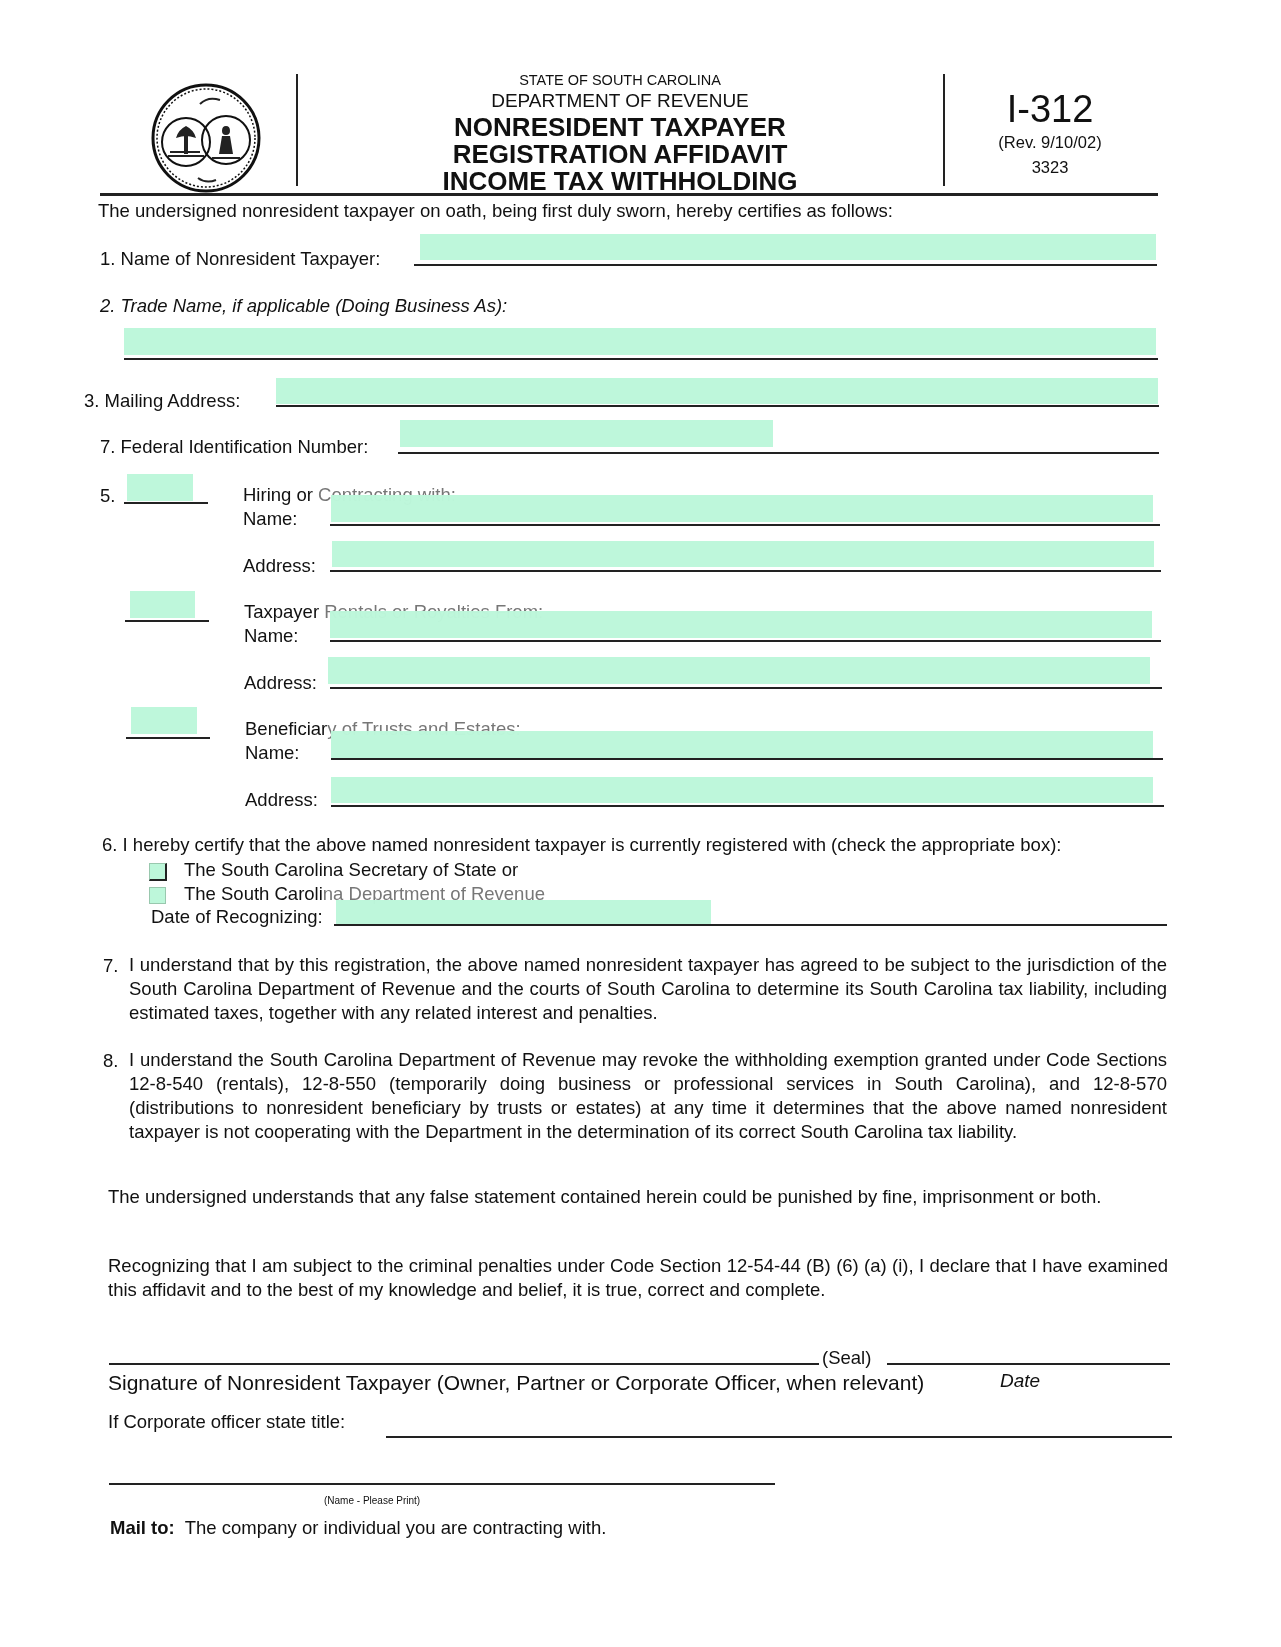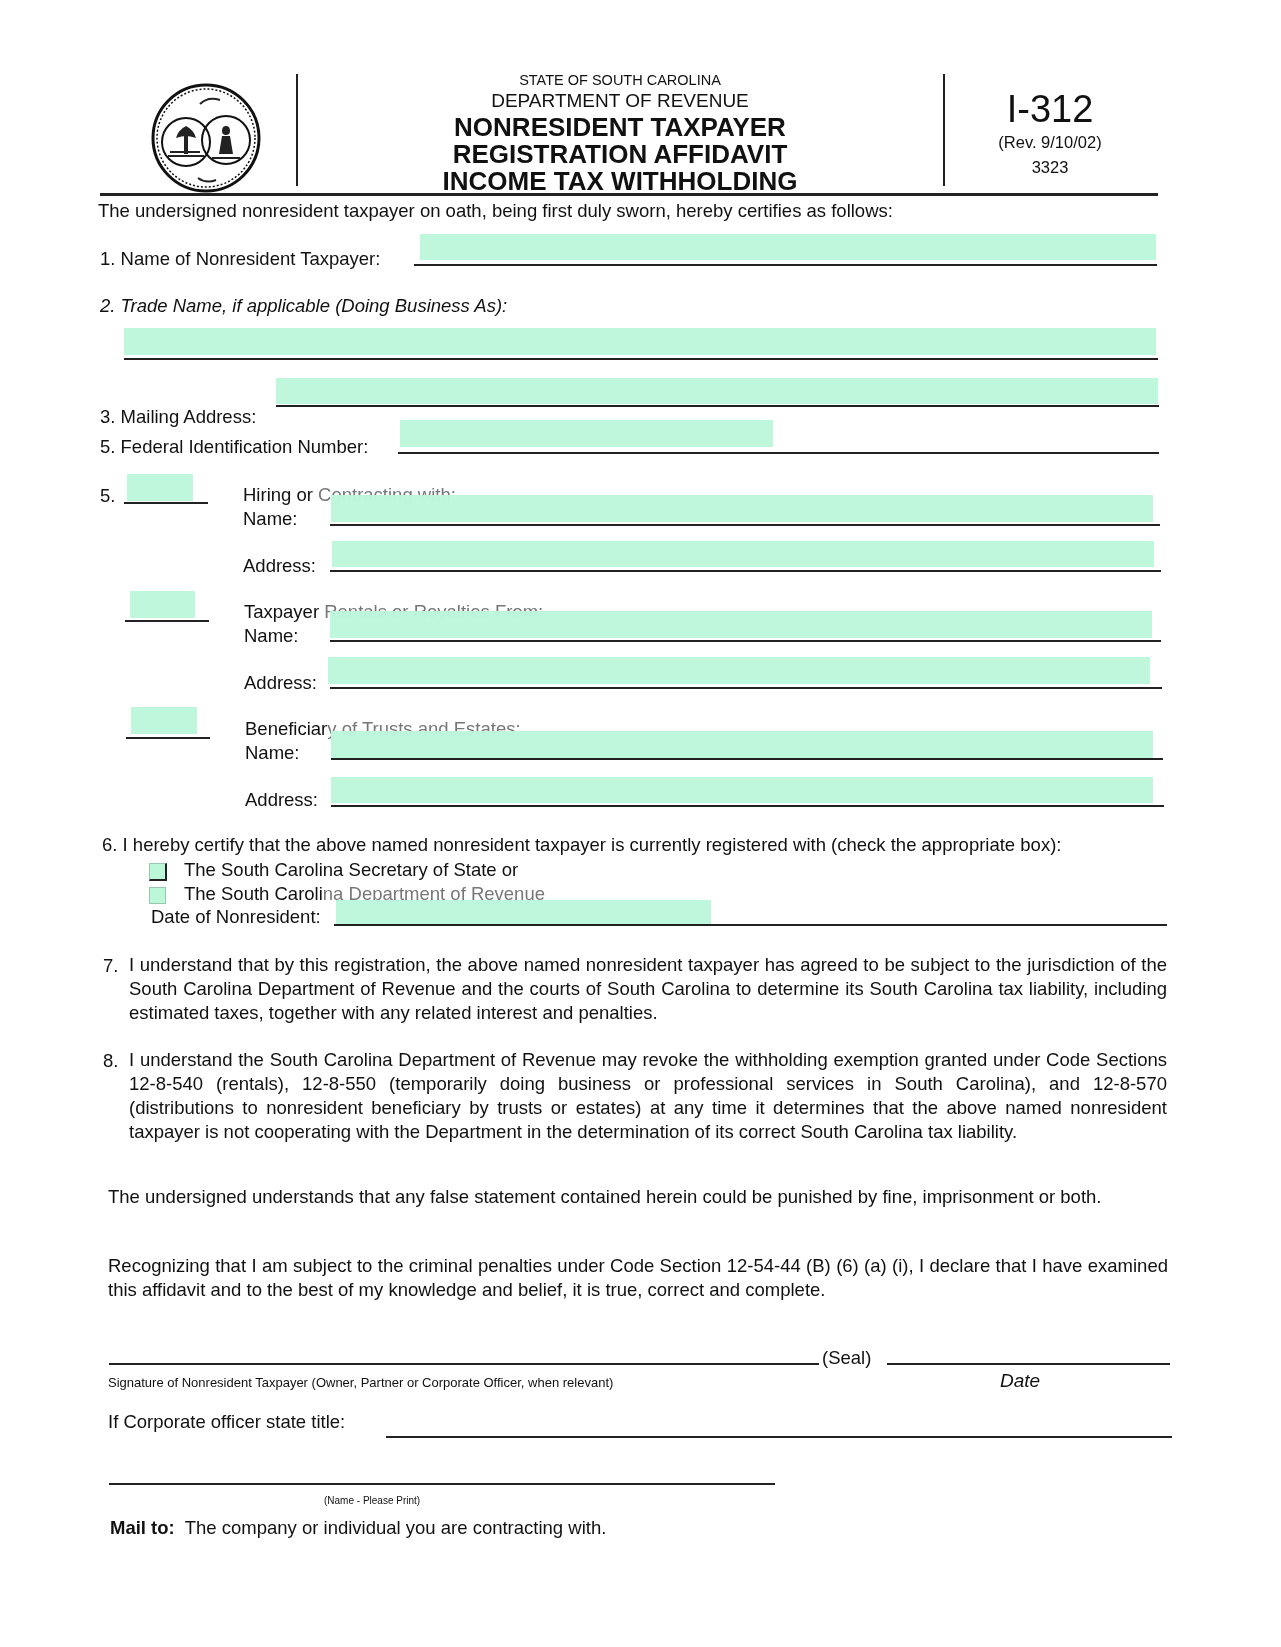--- a/index.html
+++ b/index.html
@@ -51,25 +51,25 @@
 <div class="t" style="left:98px; top:200px;">The undersigned nonresident taxpayer on oath, being first duly sworn, hereby certifies as follows:</div>
 
 <div class="t" style="left:100px; top:248px;">1. Name of Nonresident Taxpayer:</div>
 <div class="fill" style="left:420px; top:234px; width:736px; height:26px;"></div>
 <div class="line" style="left:414px; top:264px; width:743px;"></div>
 
 <div class="t" style="left:100px; top:295px;font-style:italic;">2. Trade Name, if applicable (Doing Business As):</div>
 <div class="fill" style="left:124px; top:328px; width:1032px; height:27px;"></div>
 <div class="line" style="left:124px; top:358px; width:1034px;"></div>
 
-<div class="t" style="left:100px; top:390px;margin-top:16px;">3. Mailing Address:</div>
+<div class="t" style="left:84px; top:390px;">3. Mailing Address:</div>
 <div class="fill" style="left:276px; top:378px; width:882px; height:26px;"></div>
 <div class="line" style="left:276px; top:405px; width:883px;"></div>
 
-<div class="t" style="left:100px; top:436px;">5. Federal Identification Number:</div>
+<div class="t" style="left:100px; top:436px;">7. Federal Identification Number:</div>
 <div class="fill" style="left:400px; top:420px; width:373px; height:27px;"></div>
 <div class="line" style="left:398px; top:452px; width:761px;"></div>
 
 <div class="t" style="left:100px; top:485px;">5.</div>
 
 <div class="fill" style="left:127px; top:474px; width:66px; height:27px;"></div>
 <div class="line" style="left:124px; top:502px; width:84px;"></div>
 <div class="t" style="left:243px; top:484px;">
   <span>Hiring or </span><span class="dim">Contracting with:</span>
 </div>
@@ -104,37 +104,37 @@
 <div class="fill" style="left:331px; top:777px; width:822px; height:26px;"></div>
 <div class="line" style="left:331px; top:805px; width:833px;"></div>
 
 <div class="t" style="left:102px; top:834px;">6. I hereby certify that the above named nonresident taxpayer is currently registered with (check the appropriate box):</div>
 <div class="cb dark" style="left:149px; top:863px;"></div>
 <div class="t" style="left:184px; top:859px;">The South Carolina Secretary of State or</div>
 <div class="cb" style="left:149px; top:887px;"></div>
 <div class="t" style="left:184px; top:883px;">
   <span>The South Caroli</span><span class="dim">na Department of Revenue</span>
 </div>
-<div class="t" style="left:151px; top:906px;">Date of Nonresident:</div>
+<div class="t" style="left:151px; top:906px;">Date of Recognizing:</div>
 <div class="fill" style="left:336px; top:900px; width:375px; height:26px;"></div>
 <div class="line" style="left:334px; top:924px; width:833px;"></div>
 
 <div class="t" style="left:103px; top:955px;">7.</div>
 <div class="para" style="left:129px; top:953px; width:1038px;">I understand that by this registration, the above named nonresident taxpayer has agreed to be subject to the jurisdiction of the South Carolina Department of Revenue and the courts of South Carolina to determine its South Carolina tax liability, including estimated taxes, together with any related interest and penalties.</div>
 
 <div class="t" style="left:103px; top:1050px;">8.</div>
 <div class="para" style="left:129px; top:1048px; width:1038px;">I understand the South Carolina Department of Revenue may revoke the withholding exemption granted under Code Sections 12-8-540 (rentals), 12-8-550 (temporarily doing business or professional services in South Carolina), and 12-8-570 (distributions to nonresident beneficiary by trusts or estates) at any time it determines that the above named nonresident taxpayer is not cooperating with the Department in the determination of its correct South Carolina tax liability.</div>
 
 <div class="para" style="left:108px; top:1185px; width:1060px;">The undersigned understands that any false statement contained herein could be punished by fine, imprisonment or both.</div>
 <div class="para" style="left:108px; top:1254px; width:1060px;">Recognizing that I am subject to the criminal penalties under Code Section 12-54-44 (B) (6) (a) (i), I declare that I have examined this affidavit and to the best of my knowledge and belief, it is true, correct and complete.</div>
 
 <div class="line" style="left:109px; top:1363px; width:710px;"></div>
 <div class="t" style="left:822px; top:1347px;">(Seal)</div>
 <div class="line" style="left:887px; top:1363px; width:283px;"></div>
-<div class="t" style="left:108px; top:1372px; font-size:13px;">Signature of Nonresident Taxpayer (Owner, Partner or Corporate Officer, when relevant)</div>
+<div class="t" style="left:108px; top:1372px; font-size:21px;">Signature of Nonresident Taxpayer (Owner, Partner or Corporate Officer, when relevant)</div>
 <div class="t" style="left:1000px; top:1370px; font-size:19px;font-style:italic;">Date</div>
 
 <div class="t" style="left:108px; top:1411px;text-align:center;">If Corporate officer state title:</div>
 <div class="line" style="left:386px; top:1436px; width:786px;"></div>
 
 <div class="line" style="left:109px; top:1483px; width:666px;"></div>
 <div class="t" style="left:324px; top:1490px; font-size:10px;">(Name - Please Print)</div>
 
 <div class="t" style="left:110px; top:1517px;">
   <span style="font-weight:bold;">Mail to:</span>&nbsp;

